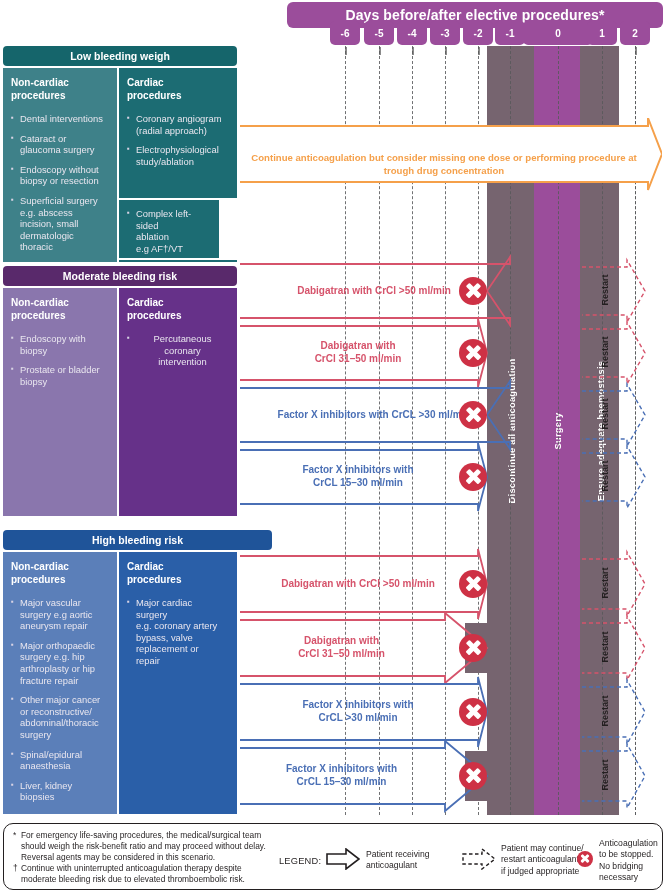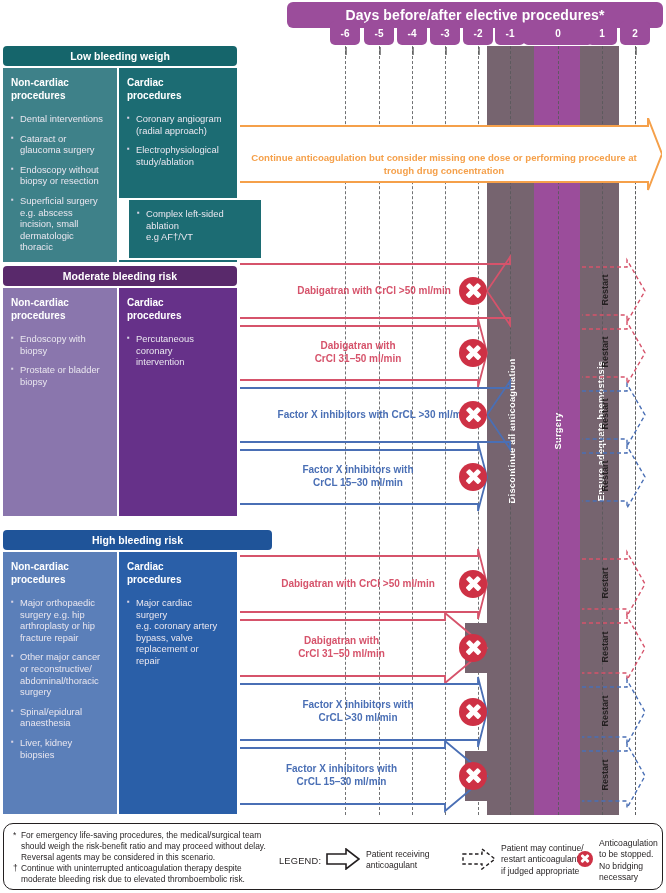--- a/index.html
+++ b/index.html
@@ -174,21 +174,21 @@
     <div class="panel" data-name="panel-cardiac-low" style="left: 119px; top: 68px; width: 118px; height: 130px; background: rgb(28, 108, 115); padding: 9px 8px 6px; overflow: hidden;">
       <h4 data-name="panel-heading" style="white-space: pre-line;">Cardiac
 procedures</h4>
       <ul data-name="procedure-list">
         <li data-name="list-item" style="white-space: pre-line;">Coronary angiogram
 (radial approach)</li>
         <li data-name="list-item" style="white-space: pre-line;">Electrophysiological
 study/ablation</li>
       </ul>
     </div>
-    <div class="panel" data-name="panel-cardiac-secondary-low" style="left: 119px; top: 200px; width: 132px; height: 58px; background: rgb(28, 108, 115); padding: 8px 8px 4px; overflow: hidden; margin-left: 10px;">
+    <div class="panel" data-name="panel-cardiac-secondary-low" style="left: 119px; top: 200px; width: 100px; height: 58px; background: rgb(28, 108, 115); padding: 8px 8px 4px; overflow: hidden;">
       <ul data-name="procedure-list">
         <li data-name="list-item" style="white-space: pre-line;">Complex left-sided
 ablation
 e.g AF†/VT</li>
       </ul>
     </div>
     <div class="panel" data-name="panel-cardiac-filler-low" style="left: 119px; top: 260px; width: 118px; height: 2px; background: rgb(28, 108, 115);"></div>
     <div class="abs low-arrow" data-name="low-risk-arrow" style="left: 240px; top: 118px; width: 422px; height: 74px;"><svg width="422" height="74" data-name="arrow-outline-icon">
         <path d="M0,8 L408,8 L408,0 L422,36 L408,72 L408,64 L0,64" fill="#ffffff" stroke="#F5A04A" stroke-width="2"></path>
       </svg><div class="txt" data-name="low-risk-arrow-text" style="top: 18px; left: 0px; width: 408px; margin-top: 15px;">Continue anticoagulation but consider missing one dose or
@@ -201,21 +201,21 @@
         <li data-name="list-item" style="white-space: pre-line;">Endoscopy with
 biopsy</li>
         <li data-name="list-item" style="white-space: pre-line;">Prostate or bladder
 biopsy</li>
       </ul>
     </div>
     <div class="panel" data-name="panel-cardiac-moderate" style="left: 119px; top: 288px; width: 118px; height: 228px; background: rgb(102, 49, 137); padding: 9px 8px 6px; overflow: hidden;">
       <h4 data-name="panel-heading" style="white-space: pre-line;">Cardiac
 procedures</h4>
       <ul data-name="procedure-list">
-        <li data-name="list-item" style="white-space: pre-line;">Percutaneous
+        <li data-name="list-item" style="white-space: pre-line; text-align: center;">Percutaneous
 coronary
 intervention</li>
       </ul>
     </div>
     <div class="abs" data-name="anticoagulant-arrow-moderate-0" style="left: 240px; top: 256px; width: 259px; height: 70px; overflow: visible;"><svg width="259" height="70" data-name="arrow-outline-icon" style="overflow: visible;">
         <path d="M0,8 L270,8 L270,1 L247,35 L270,69 L270,62 L0,62" fill="none" stroke="#D6536B" stroke-width="1.8" stroke-linejoin="miter"></path>
       </svg></div>
     <div class="rowlabel" data-name="arrow-label-moderate-0" style="left: 246px; top: 285px; width: 256px; color: rgb(214, 83, 107);">Dabigatran with CrCl &gt;50 ml/min</div>
     <div class="xmark" data-name="stop-cross-icon-moderate-0" style="left: 459px; top: 277px;"></div>
     <div class="abs" data-name="restart-arrow-moderate-0" style="left: 582px; top: 264px; width: 58px; height: 54px; overflow: visible;"><svg width="58" height="54" data-name="dashed-arrow-icon" style="overflow: visible;">
@@ -249,20 +249,23 @@
     <div class="xmark" data-name="stop-cross-icon-moderate-3" style="left: 459px; top: 463px;"></div>
     <div class="abs" data-name="restart-arrow-moderate-3" style="left: 582px; top: 450px; width: 58px; height: 54px; overflow: visible;"><svg width="58" height="54" data-name="dashed-arrow-icon" style="overflow: visible;">
         <path d="M0,3 L45,3 L45,-4 L63,27 L45,58 L45,51 L0,51" fill="none" stroke="#4A6FB5" stroke-width="1.4" stroke-dasharray="4,3"></path>
       </svg></div>
     <div class="restart" data-name="restart-label-moderate-3" style="left: 588px; top: 471px; width: 34px; text-align: center;">Restart</div>
     <div class="risk-title" data-name="risk-title-high" style="left: 3px; top: 530px; width: 269px; background: rgb(31, 84, 153);">High bleeding risk</div>
     <div class="panel" data-name="panel-noncardiac-high" style="left: 3px; top: 552px; width: 114px; height: 262px; background: rgb(91, 127, 185); padding: 9px 8px 6px; overflow: hidden;">
       <h4 data-name="panel-heading" style="white-space: pre-line;">Non-cardiac
 procedures</h4>
       <ul data-name="procedure-list">
+        <li data-name="list-item" style="white-space: pre-line;">Major vascular
+surgery e.g aortic
+aneurysm repair</li>
         <li data-name="list-item" style="white-space: pre-line;">Major orthopaedic
 surgery e.g. hip
 arthroplasty or hip
 fracture repair</li>
         <li data-name="list-item" style="white-space: pre-line;">Other major cancer
 or reconstructive/
 abdominal/thoracic
 surgery</li>
         <li data-name="list-item" style="white-space: pre-line;">Spinal/epidural
 anaesthesia</li>

